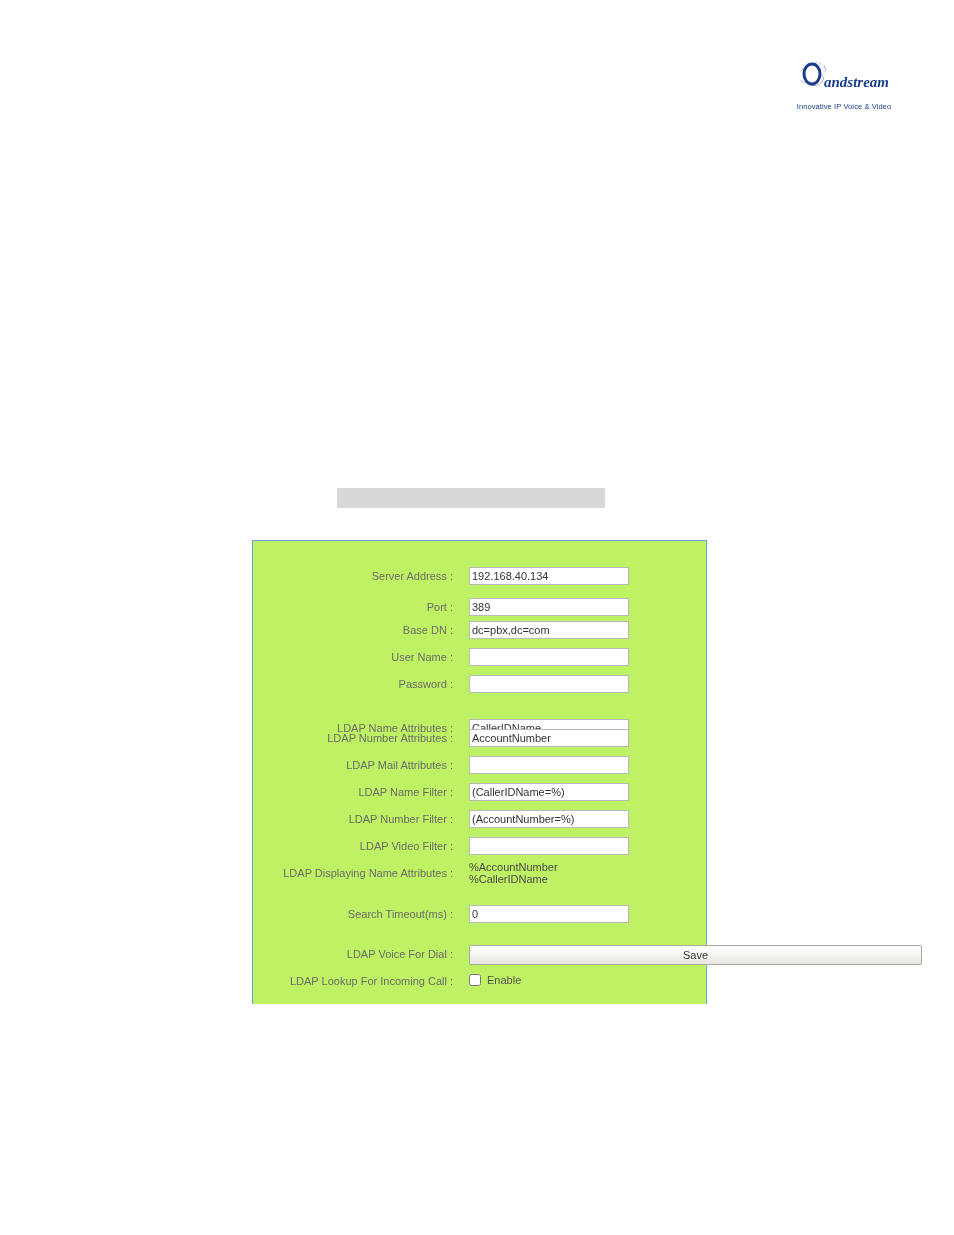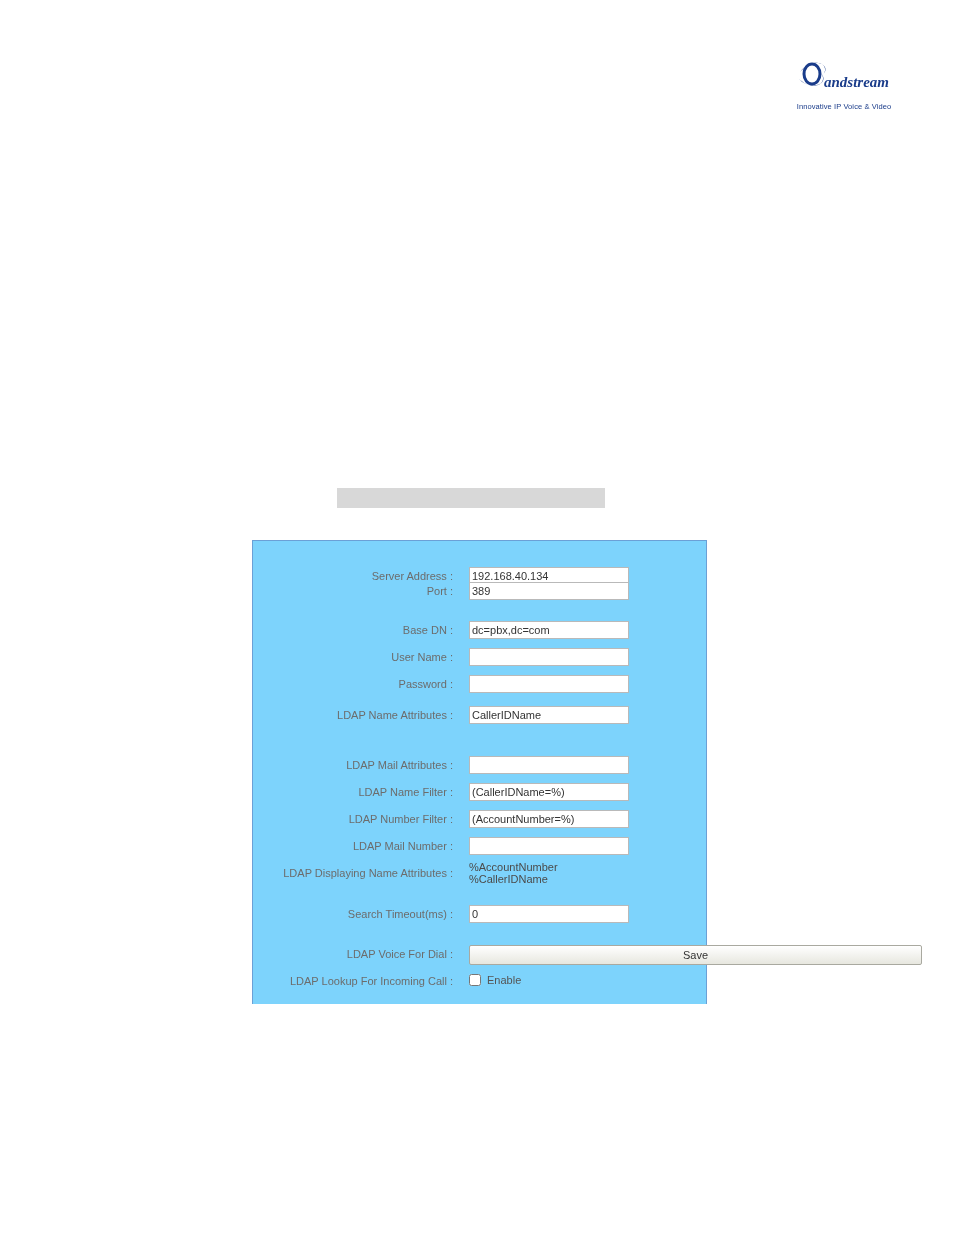--- a/index.html
+++ b/index.html
@@ -49,21 +49,21 @@
   }
 
   
   .panel {
     position: absolute;
     top: 540px;
     left: 252px;
     width: 455px;
     height: 521px;
     border: 1px solid #6ba0d6;
-    background: #7dd3fc;
+    background: #bef264;
     box-sizing: border-box;
     font-size: 11px;
     color: #5b5b5b;
   }
   .row {
     position: absolute;
     left: 0;
     width: 100%;
     height: 22px;
     display: flex;
@@ -150,63 +150,67 @@
 
   <div class="caption-bar"></div>
 
   <div class="panel">
 
     <div class="row" style="top:24px">
       <div class="label">Server Address :</div>
       <div class="field"><input type="text" value="192.168.40.134" style=""></div>
     </div>
 
-    <div class="row" style="top:39px">
+    <div class="row" style="top:55px">
       <div class="label">Port :</div>
       <div class="field"><input type="text" value="389" style=""></div>
     </div>
 
     <div class="row" style="top:78px">
       <div class="label">Base DN :</div>
       <div class="field"><input type="text" value="dc=pbx,dc=com" style=""></div>
     </div>
 
     <div class="row" style="top:132px">
       <div class="label">Password :</div>
       <div class="field"><input type="password" value="" style=""></div>
     </div>
 
     <div class="row" style="top:105px">
       <div class="label">User Name :</div>
       <div class="field"><input type="text" value="" style=""></div>
     </div>
 
-    <div class="row" style="top:163px">
+    <div class="row" style="top:176px">
       <div class="label">LDAP Name Attributes :</div>
       <div class="field"><input type="text" value="CallerIDName" style=""></div>
     </div>
 
+    <div class="row" style="top:186px">
+      <div class="label">LDAP Number Attributes :</div>
+      <div class="field"><input type="text" value="AccountNumber" style=""></div>
+    </div>
 
     <div class="row" style="top:213px">
       <div class="label">LDAP Mail Attributes :</div>
       <div class="field"><input type="text" value="" style=""></div>
     </div>
 
     <div class="row" style="top:240px">
       <div class="label">LDAP Name Filter :</div>
       <div class="field"><input type="text" value="(CallerIDName=%)" style=""></div>
     </div>
 
     <div class="row" style="top:267px">
       <div class="label">LDAP Number Filter :</div>
       <div class="field"><input type="text" value="(AccountNumber=%)" style=""></div>
     </div>
 
     <div class="row" style="top:294px">
-      <div class="label">LDAP Mail Number :</div>
+      <div class="label">LDAP Video Filter :</div>
       <div class="field"><input type="text" value="" style=""></div>
     </div>
 
     <div class="row" style="top:321px">
       <div class="label">LDAP Displaying Name Attributes :</div>
       <div class="field"><span class="field-text">%AccountNumber %CallerIDName</span></div>
     </div>
 
 
     <div class="row" style="top:362px">

